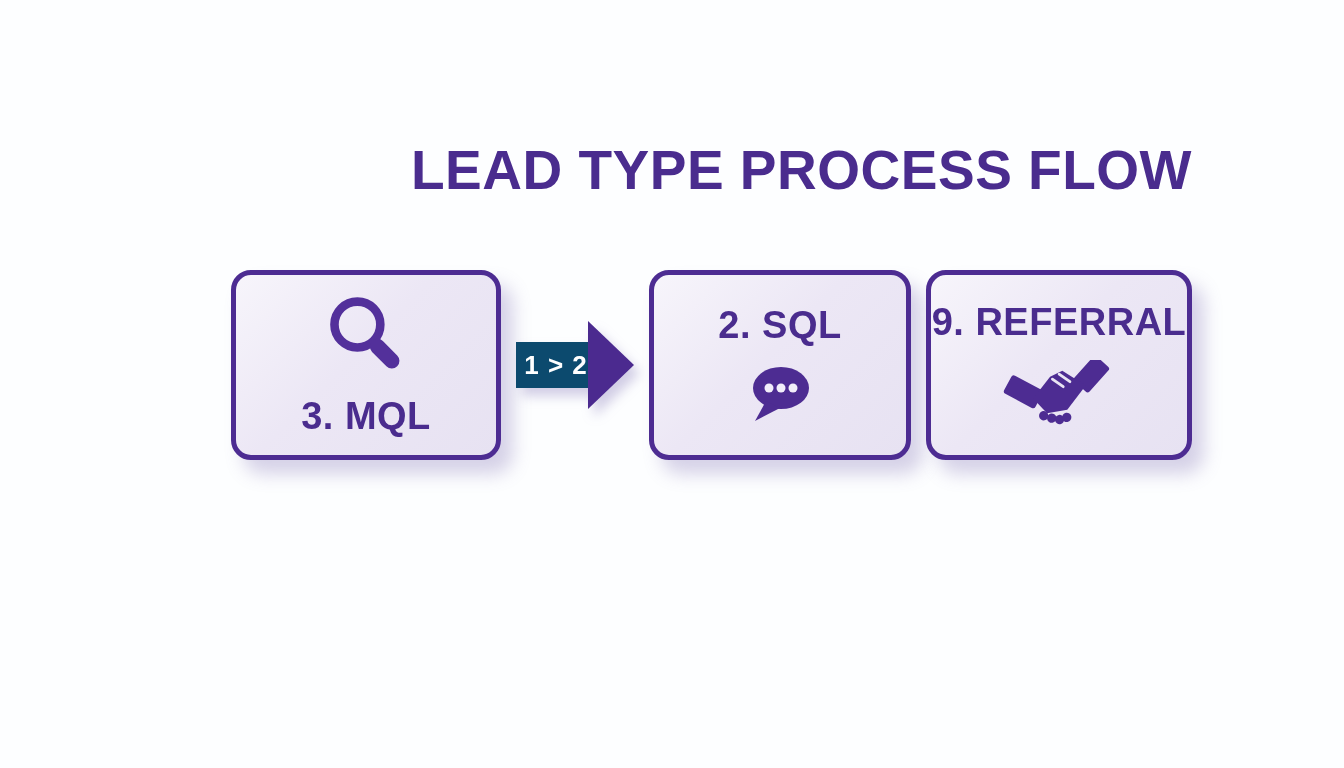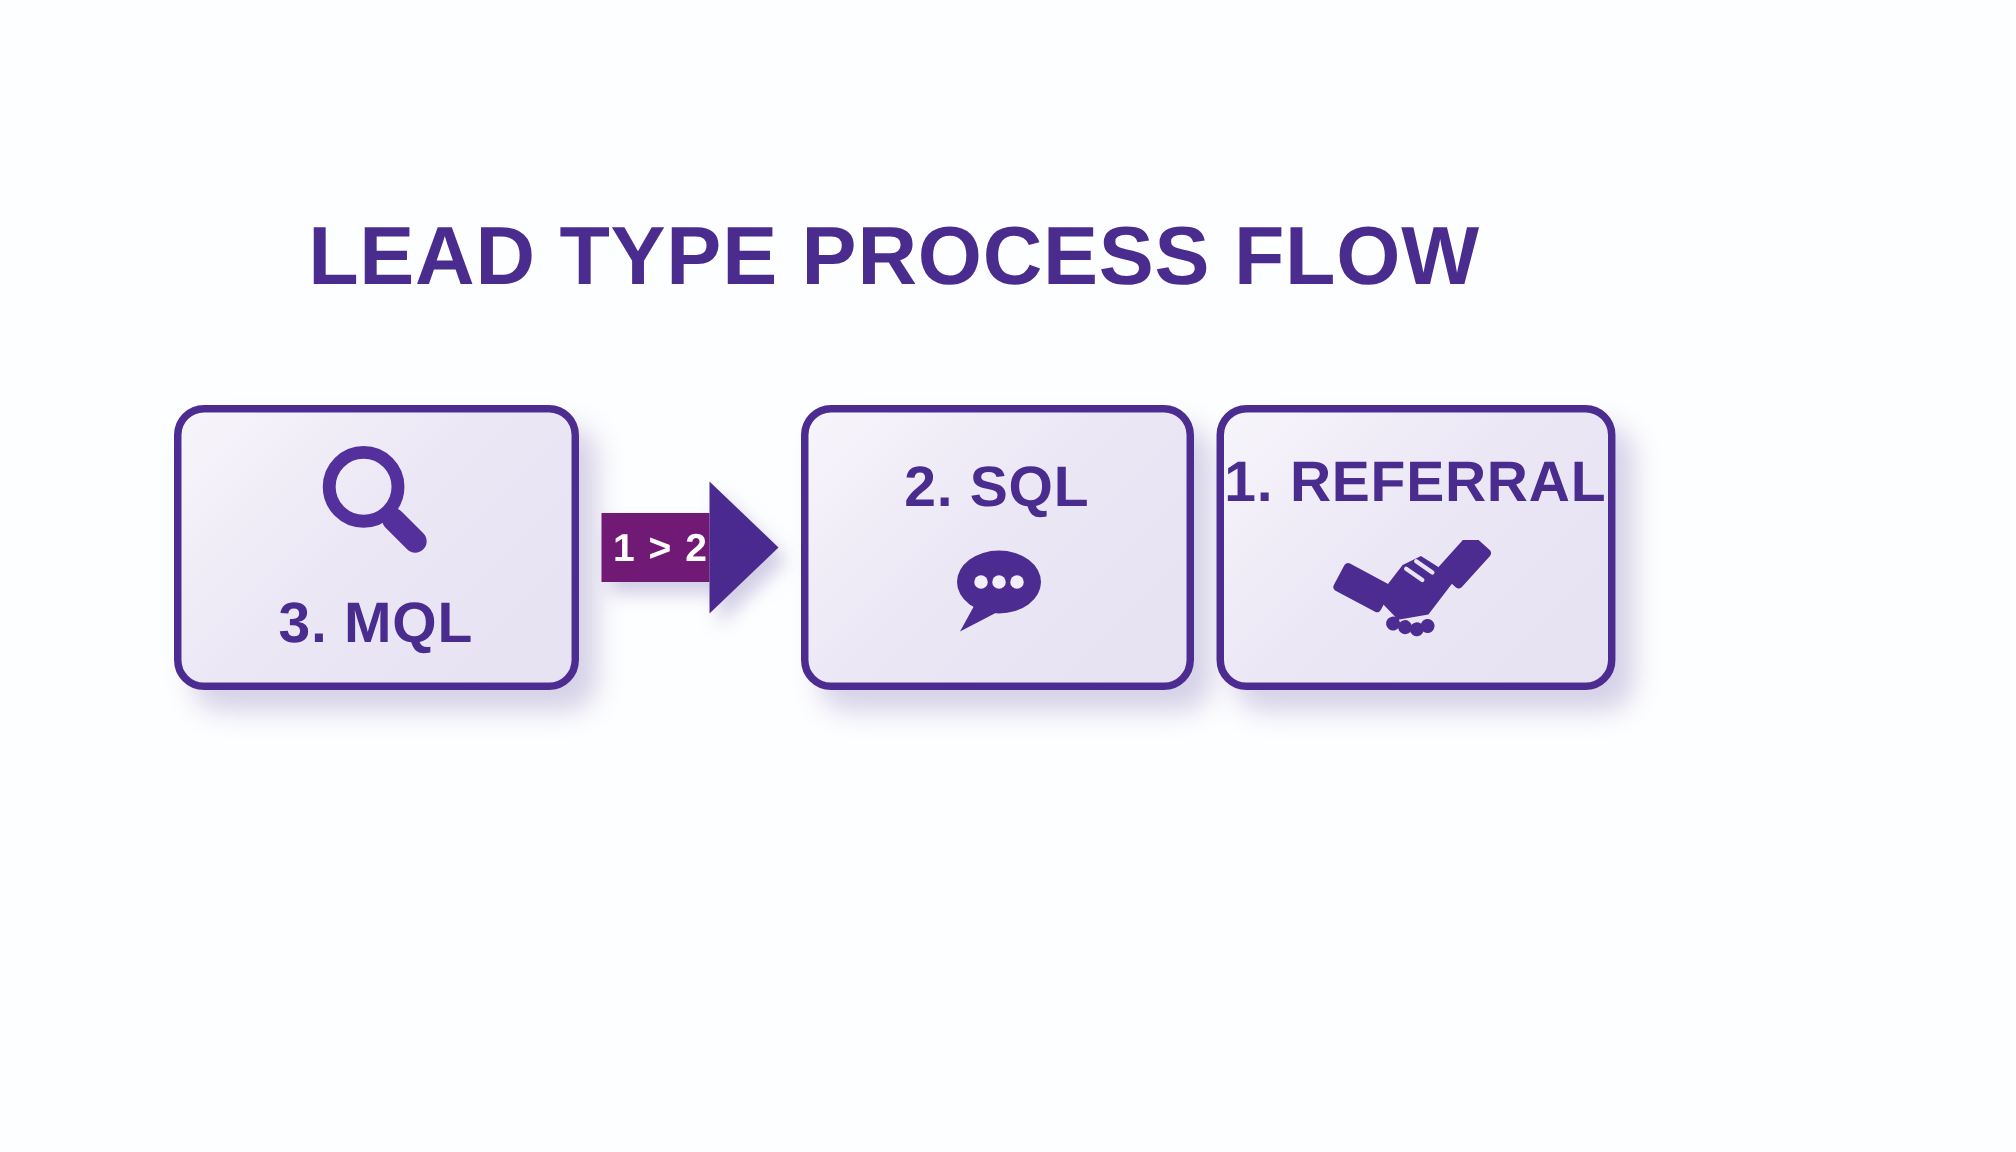--- a/index.html
+++ b/index.html
@@ -9,21 +9,21 @@
     background: #fdfeff;
     overflow: hidden;
   }
   .canvas {
     position: relative;
     width: 1192px;
     height: 768px;
     background: #fdfeff;
     display: flex;
     flex-direction: column;
-    align-items: center;
+    align-items: flex-end;
   }
   .page-title {
     margin-top: 138px;
     font-size: 55px;
     font-weight: 800;
     letter-spacing: 0.5px;
     color: #4a2c8e;
     text-align: center;
     white-space: nowrap;
   }
@@ -58,21 +58,21 @@
   .icon-wrap { display: flex; align-items: center; justify-content: center; }
   .arrow {
     display: flex;
     align-items: center;
     filter: drop-shadow(6px 8px 6px rgba(110, 92, 170, 0.30));
     flex-shrink: 0;
   }
   .arrow-shaft {
     width: 72px;
     height: 46px;
-    background: #701a75;
+    background: #0c4a6e;
     display: flex;
     align-items: center;
     justify-content: center;
   }
   .arrow-label {
     color: #ffffff;
     font-size: 26px;
     font-weight: 800;
     letter-spacing: 1px;
     white-space: nowrap;
@@ -120,21 +120,21 @@
           <path d="M26 38 L15 58 L40 45 Z" fill="#4d2c92"></path>
           <circle cx="29" cy="25" r="4.5" fill="#f2eefa"></circle>
           <circle cx="41" cy="25" r="4.5" fill="#f2eefa"></circle>
           <circle cx="53" cy="25" r="4.5" fill="#f2eefa"></circle>
         </svg>
       </span>
     </div>
 
 
     <div class="card card-3">
-      <div class="card-label">1. REFERRAL</div>
+      <div class="card-label">9. REFERRAL</div>
       <span class="icon-wrap">
         <svg width="112" height="70" viewBox="0 0 120 74">
           <g transform="rotate(-10 60 37)" fill="#4d2c92">
             <rect x="4" y="16" width="38" height="22" rx="3" transform="rotate(38 23 27)"></rect>
             <rect x="80" y="10" width="36" height="22" rx="3" transform="rotate(-38 98 21)"></rect>
             <path d="M32 36 L54 16 L68 12 L90 32 L66 54 L44 54 Z"></path>
             <circle cx="40" cy="56" r="5"></circle>
             <circle cx="48" cy="60" r="5"></circle>
             <circle cx="56" cy="63" r="5"></circle>
             <circle cx="64" cy="62" r="5"></circle>

